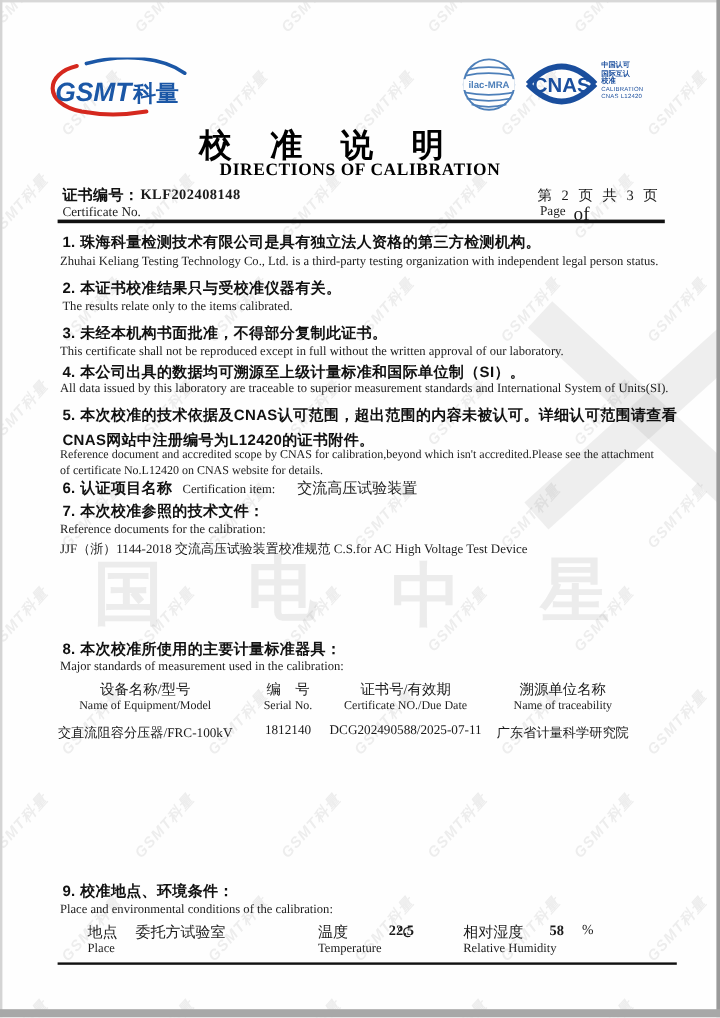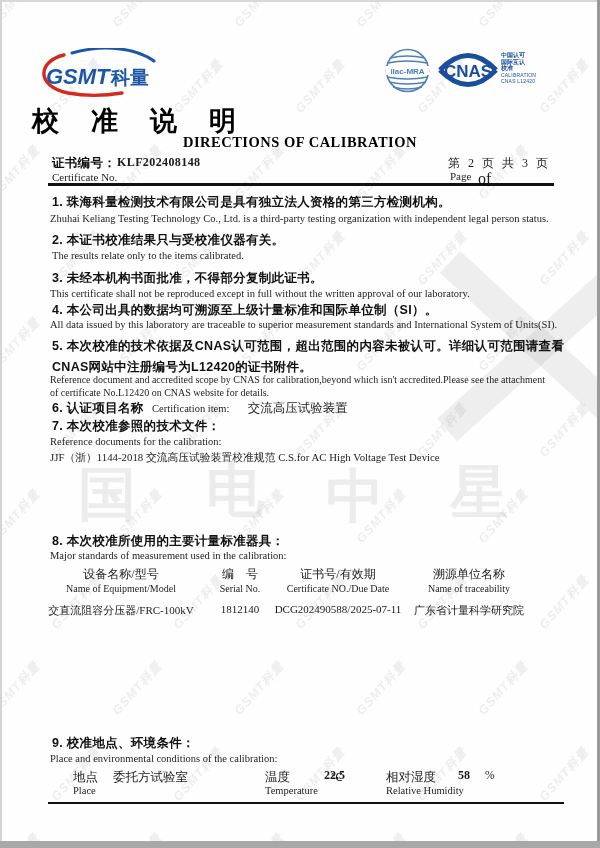--- a/index.html
+++ b/index.html
@@ -23,22 +23,22 @@
   .song{font-family:"Liberation Serif",serif;font-size:12px;color:#1a1a1a;}
   .en{font-family:"Liberation Serif",serif;font-size:10.5px;color:#1c1c1c;}
   .en-sm{font-family:"Liberation Serif",serif;font-size:10px;color:#1c1c1c;}
   .nowrap{white-space:nowrap;}
   .rule{position:absolute;background:#111;}
   
   .cnas-side div{font-size:6px;line-height:6.6px;color:#1a4e9d;font-weight:700;
                  font-family:"Liberation Sans",sans-serif;}
   .cnas-side .lat{font-size:5px;font-weight:400;letter-spacing:.2px;}
   
-  .title-cn{width:516px;font-weight:700;font-size:27px;letter-spacing:32px;
-            text-indent:32px;font-family:"Liberation Sans",sans-serif;color:#000;}
+  .title-cn{width:516px;text-align:center;font-weight:700;font-size:27px;letter-spacing:32px;
+            text-indent:32px;font-family:"Liberation Sans",sans-serif;color:#000;margin-left:10px;}
   .title-en{width:600px;text-align:center;font-weight:700;font-size:14.5px;letter-spacing:.5px;
             font-family:"Liberation Serif",serif;color:#000;}
   
   .trow{position:absolute;left:30px;display:grid;grid-template-columns:182px 56px 140px 122px;}
   .trow span{text-align:center;white-space:nowrap;}
 </style>
 </head>
 <body>
 
 <div class="page">

